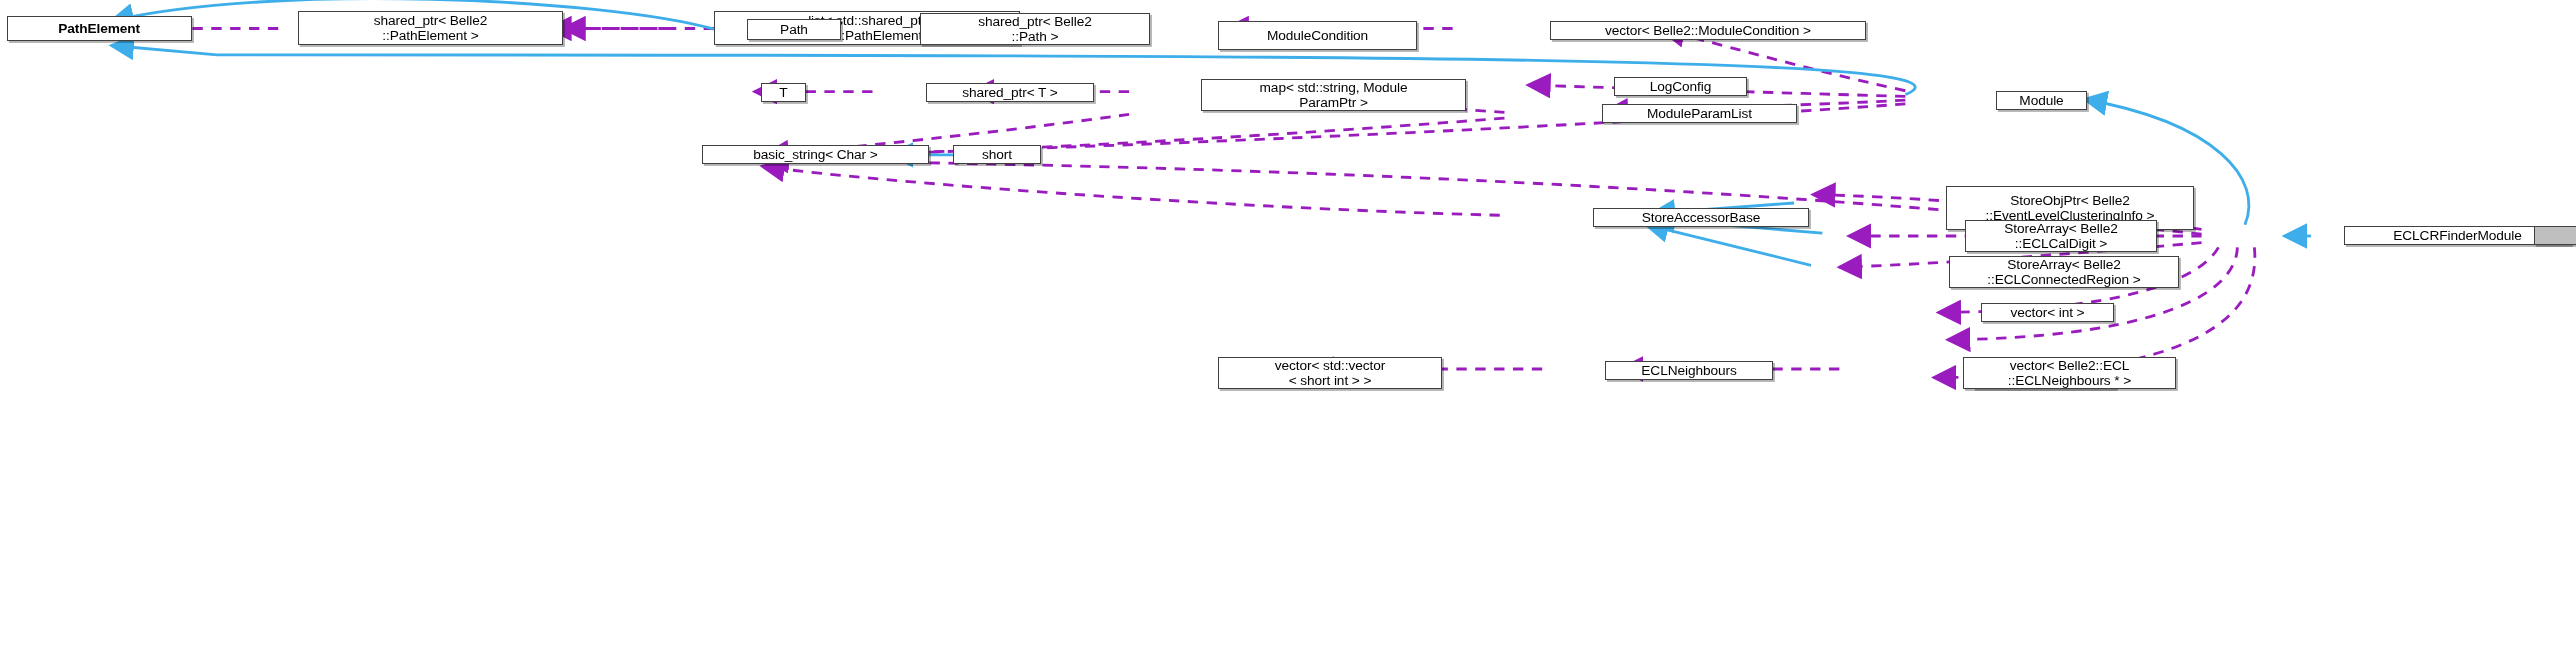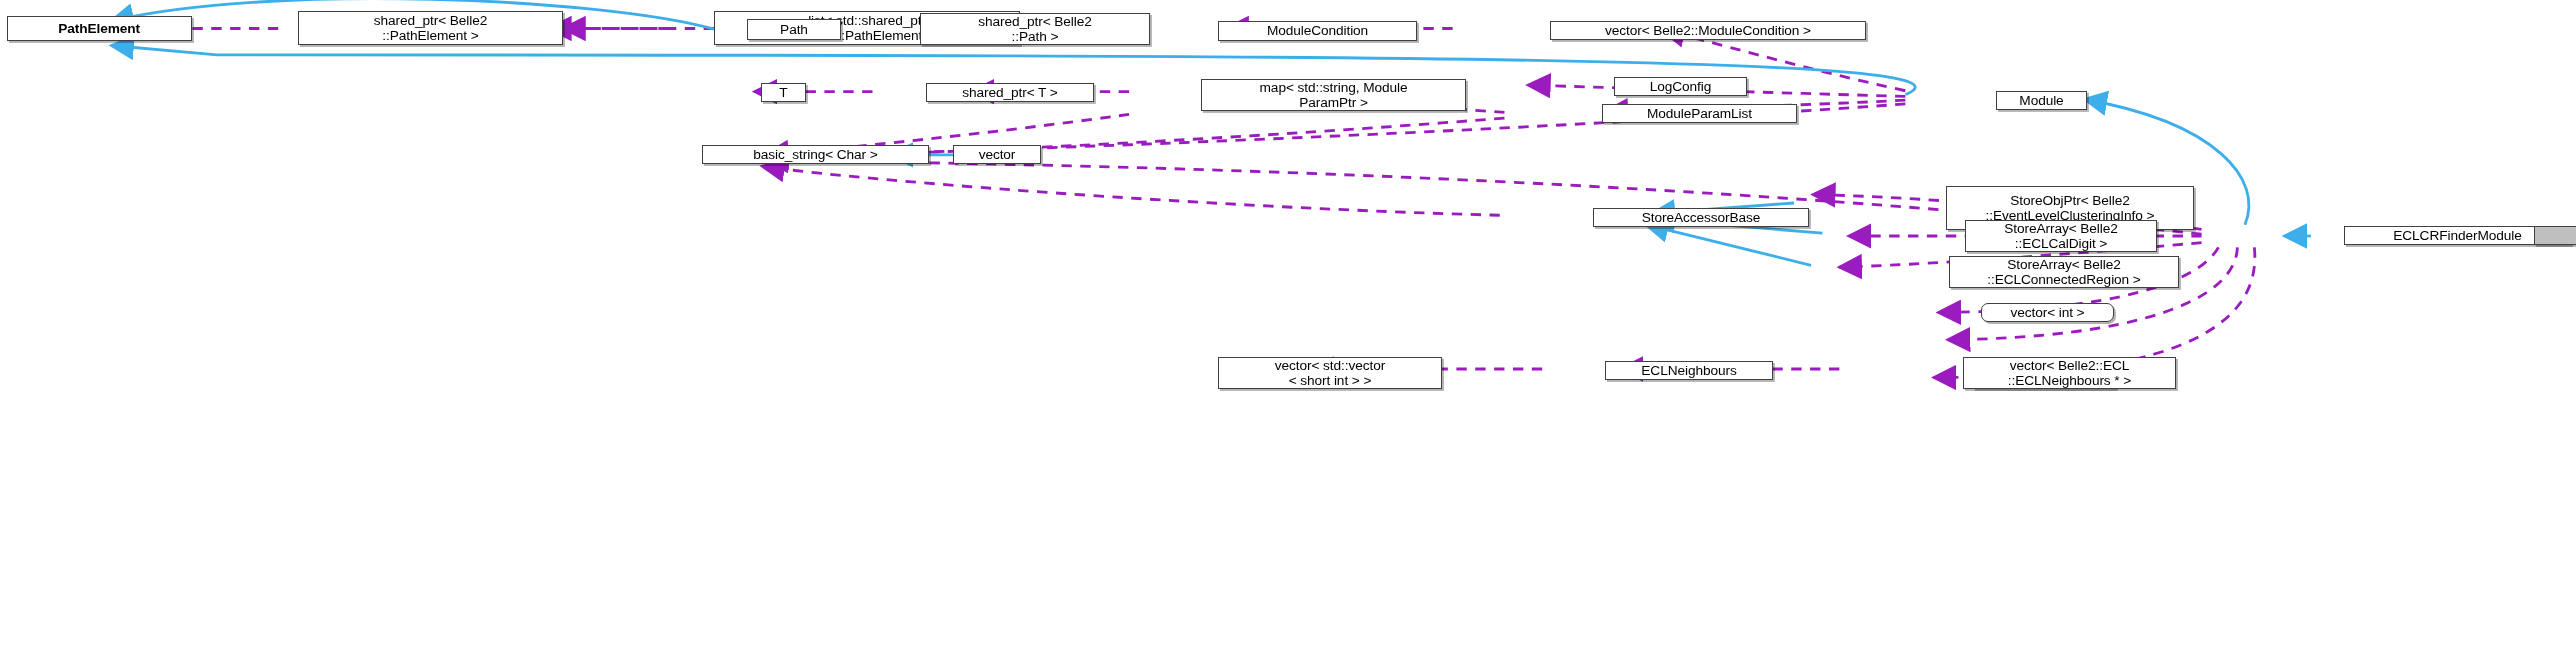--- a/index.html
+++ b/index.html
@@ -67,36 +67,36 @@
       <path d="M2450,250 L2422,250"></path>
     </g>
   </svg>
 
   <div id="nodes-host">
       <div class="node" style="left: 6.6px; top: 16px; width: 185px; height: 24.5px; font-weight: bold;"><div><span>PathElement</span></div></div>
       <div class="node" style="left: 298px; top: 11.3px; width: 265px; height: 34px;"><div><span>shared_ptr&lt; Belle2</span><span>::PathElement &gt;</span></div></div>
       <div class="node" style="left: 714px; top: 11.3px; width: 306px; height: 34px;"><div><span>list&lt; std::shared_ptr</span><span>&lt; Belle2::PathElement &gt; &gt;</span></div></div>
       <div class="node" style="left: 747px; top: 19px; width: 94px; height: 21px;"><div><span>Path</span></div></div>
       <div class="node" style="left: 920px; top: 13.2px; width: 230px; height: 32px;"><div><span>shared_ptr&lt; Belle2</span><span>::Path &gt;</span></div></div>
-      <div class="node" style="left: 1218px; top: 21px; width: 199px; height: 20px; justify-content: center;"><div><span>ModuleCondition</span></div></div>
+      <div class="node" style="left: 1218px; top: 21px; width: 199px; height: 29px; justify-content: center;"><div><span>ModuleCondition</span></div></div>
       <div class="node" style="left: 1550px; top: 21px; width: 316px; height: 19px;"><div><span>vector&lt; Belle2::ModuleCondition &gt;</span></div></div>
       <div class="node" style="left: 761px; top: 83px; width: 45px; height: 19px;"><div><span>T</span></div></div>
       <div class="node" style="left: 926px; top: 83px; width: 168px; height: 19px;"><div><span>shared_ptr&lt; T &gt;</span></div></div>
       <div class="node" style="left: 1201px; top: 79px; width: 265px; height: 32px;"><div><span>map&lt; std::string, Module</span><span>ParamPtr &gt;</span></div></div>
       <div class="node" style="left: 1614px; top: 77px; width: 133px; height: 19px;"><div><span>LogConfig</span></div></div>
       <div class="node" style="left: 1602px; top: 104px; width: 195px; height: 19px;"><div><span>ModuleParamList</span></div></div>
       <div class="node" style="left: 1996px; top: 91px; width: 91px; height: 19px;"><div><span>Module</span></div></div>
       <div class="node" style="left: 702px; top: 145px; width: 227px; height: 19px;"><div><span>basic_string&lt; Char &gt;</span></div></div>
-      <div class="node" style="left: 953px; top: 145px; width: 88px; height: 19px;"><div><span>vector</span></div></div>
+      <div class="node" style="left: 953px; top: 145px; width: 88px; height: 19px;"><div><span>short</span></div></div>
       <div class="node" style="left: 1593px; top: 208px; width: 216px; height: 19px;"><div><span>StoreAccessorBase</span></div></div>
       <div class="node" style="left: 1946px; top: 186px; width: 248px; height: 44px;"><div><span>StoreObjPtr&lt; Belle2</span><span>::EventLevelClusteringInfo &gt;</span></div></div>
       <div class="node" style="left: 1965px; top: 220px; width: 192px; height: 32px;"><div><span>StoreArray&lt; Belle2</span><span>::ECLCalDigit &gt;</span></div></div>
       <div class="node" style="left: 1949px; top: 256px; width: 230px; height: 32px;"><div><span>StoreArray&lt; Belle2</span><span>::ECLConnectedRegion &gt;</span></div></div>
       <div class="node" style="left: 2344px; top: 226px; width: 227px; height: 19px;"><div><span>ECLCRFinderModule</span></div></div>
       <div class="node current" style="left: 2534px; top: 226px; width: 297px; height: 19px;"></div>
-      <div class="node" style="left: 1981px; top: 303px; width: 133px; height: 19px; border-radius: 7px;"><div><span>vector&lt; int &gt;</span></div></div>
+      <div class="node" style="left: 1981px; top: 303px; width: 133px; height: 19px;"><div><span>vector&lt; int &gt;</span></div></div>
       <div class="node" style="left: 1973px; top: 330px; width: 143px; height: 19px; margin-top: 40px;"><div><span>map&lt; int, int &gt;</span></div></div>
       <div class="node" style="left: 1963px; top: 357px; width: 213px; height: 32px;"><div><span>vector&lt; Belle2::ECL</span><span>::ECLNeighbours * &gt;</span></div></div>
       <div class="node" style="left: 1605px; top: 361px; width: 168px; height: 19px;"><div><span>ECLNeighbours</span></div></div>
       <div class="node" style="left: 1218px; top: 357px; width: 224px; height: 32px; text-align: center;"><div><span>vector&lt; std::vector</span><span>&lt; short int &gt; &gt;</span></div></div>
     </div>
 </div>
 
 
 </body></html>

